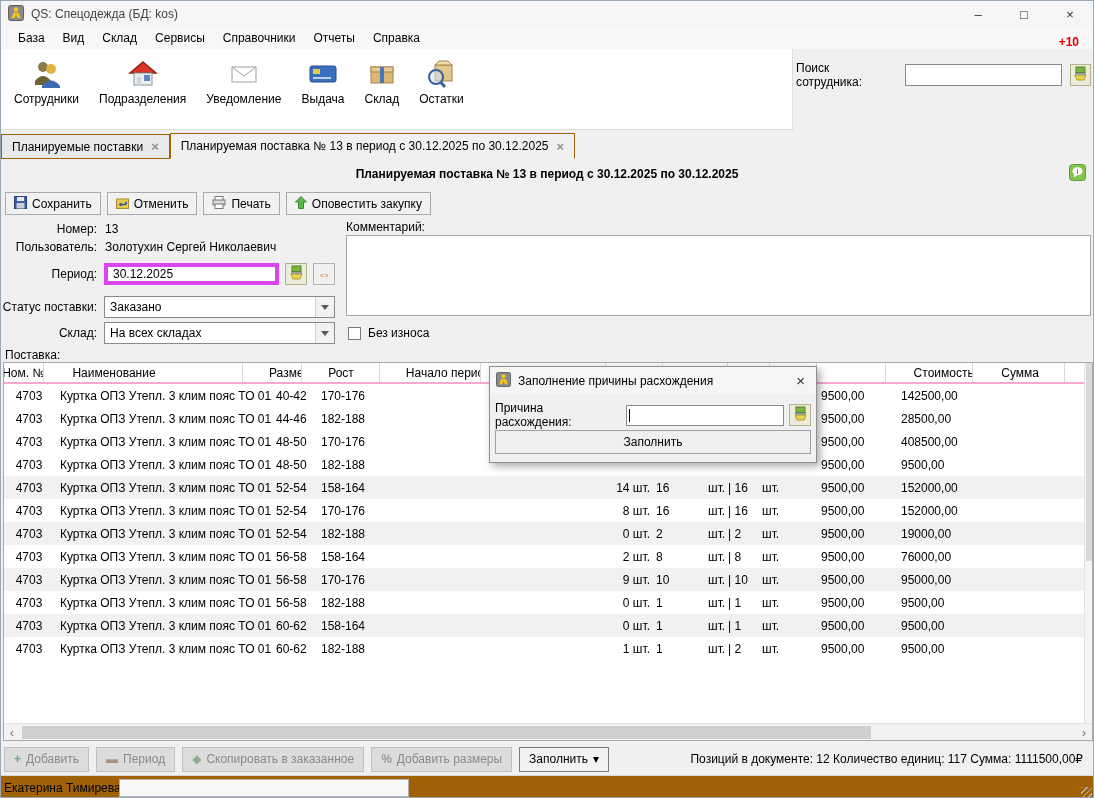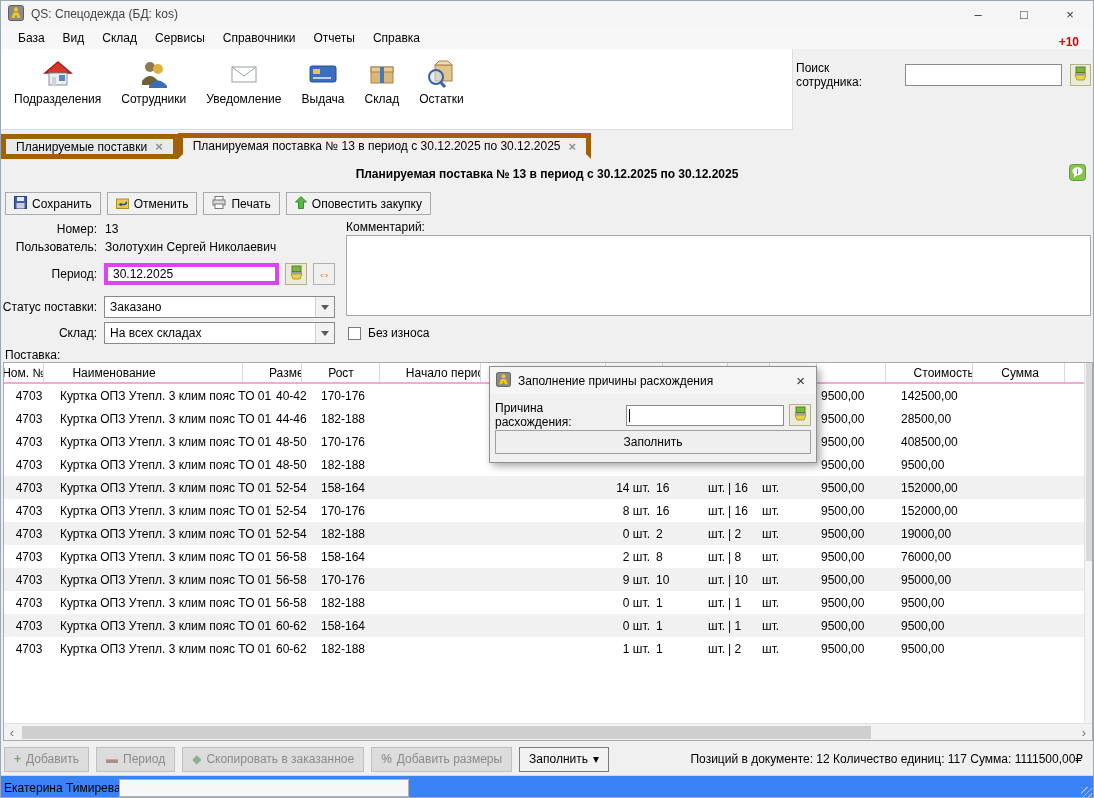--- a/index.html
+++ b/index.html
@@ -22,21 +22,21 @@
   .toolbar-row { position:absolute; top:48px; left:0; right:0; height:85px; }
   .toolbar-panel { position:absolute; top:0; left:0; width:792px; height:81px; background:#fff; border-right:1px solid #ddd; border-bottom:1px solid #ddd; display:flex; align-items:flex-start; padding:8px 6px 0 6px; gap:6px; }
   .tool-btn { display:flex; flex-direction:column; align-items:center; gap:3px; padding:2px 7px; }
   .tool-btn .ticon { width:30px; height:30px; }
   .search-area { position:absolute; top:12px; left:795px; right:2px; display:flex; align-items:center; }
   .search-area input { width:157px; height:22px; border:1px solid #8a8a8a; background:#fff; padding:0 4px; font:inherit; margin-left:9px; }
   .mini-btn { width:22px; height:22px; border:1px solid #b3b38a; background:#ecead8; display:flex; align-items:center; justify-content:center; margin-left:8px; }
 
   
   .tabbar { position:absolute; top:133px; left:0; right:0; height:25px; display:flex; align-items:flex-end; }
-  .tab { height:25px; display:flex; align-items:center; gap:8px; padding:0 10px; border:5px solid #a16207; }
+  .tab { height:25px; display:flex; align-items:center; gap:8px; padding:0 10px; border:1px solid #a16207; }
   .tab.inactive { background:#e7e9ea; }
   .tab.active { background:#f0f0f0; border-bottom-color:#f0f0f0; height:26px; }
   .tab-close { color:#8f8f8f; font-weight:bold; font-size:13px; }
 
   
   .content { position:absolute; top:158px; left:0; right:0; height:584px; background:#f0f0f0; }
   .doc-title { position:absolute; top:8px; left:0; right:0; text-align:center; font-weight:bold; }
   .info-icon { position:absolute; top:5px; right:7px; }
 
   .actions { position:absolute; top:33px; left:4px; display:flex; gap:6px; }
@@ -82,21 +82,21 @@
   .caret { width:1px; height:13px; background:#000; }
   .dlg-btn { position:absolute; left:5px; right:5px; top:63px; height:24px; background:#efefef; border:1px solid #a0a0a0; display:flex; align-items:center; justify-content:center; }
 
   
   .bottom-toolbar { position:absolute; top:742px; left:0; right:0; height:32px; display:flex; align-items:center; padding-left:3px; gap:7px; }
   .b-btn { height:25px; display:flex; align-items:center; gap:5px; padding:0 9px; border:1px solid #c0c0c0; background:#dcdcdc; color:#8a8a8a; }
   .b-btn.enabled { background:#f2f2f2; border:1px solid #7a7a7a; color:#000; }
   .b-stats { margin-left:auto; margin-right:10px; }
 
   
-  .statusbar { position:absolute; top:774px; left:0; right:0; height:24px; background:#3b82f6; border-top:1px solid #d8d8d8; }
+  .statusbar { position:absolute; top:774px; left:0; right:0; height:24px; background:#a16207; border-top:1px solid #d8d8d8; }
   .sb-user { position:absolute; left:3px; top:5px; }
   .sb-panel { position:absolute; left:118px; top:3px; width:290px; height:18px; background:#f7f7f7; border:1px solid #b0b0b0; }
   .sb-msg { position:absolute; right:14px; top:5px; }
   .grip { position:absolute; right:1px; bottom:1px; width:11px; height:11px; background:repeating-linear-gradient(135deg,#b5b5b5 0 1px,transparent 1px 4px); }
   .icon-glyph { font-size:12px; }
 </style>
 </head>
 <body>
 
 <div class="window">
@@ -126,38 +126,38 @@
     <span class="menu-item">Отчеты</span>
     <span class="menu-item">Справка</span>
     <span class="menu-badge">+10</span>
   </div>
 
   <div class="toolbar-row">
     <div class="toolbar-panel">
       <div class="tool-btn">
         <span class="ticon">
           <svg width="30" height="30" viewBox="0 0 30 30">
+              <circle cx="11" cy="8" r="5" fill="#8a7a4d"></circle>
+              <path d="M3 22 q8 -10 16 0 v4 h-16 z" fill="#6f6136"></path>
+              <circle cx="19" cy="10" r="5" fill="#e0b13e"></circle>
+              <path d="M10 27 q9 -11 18 0 v2 h-18 z" fill="#3c6cb4"></path>
+            </svg>
+        </span>
+        <span>Сотрудники</span>
+      </div>
+      <div class="tool-btn">
+        <span class="ticon">
+          <svg width="30" height="30" viewBox="0 0 30 30">
               <polygon points="15,3 28,14 2,14" fill="#d9352a" stroke="#9b2018" stroke-width="1.5"></polygon>
               <rect x="6" y="14" width="18" height="12" fill="#eceff1" stroke="#8a8f94"></rect>
               <rect x="16" y="16" width="6" height="6" fill="#5b87c5"></rect>
               <rect x="9" y="18" width="4" height="8" fill="#cfd4d8"></rect>
             </svg>
         </span>
         <span>Подразделения</span>
-      </div>
-      <div class="tool-btn">
-        <span class="ticon">
-          <svg width="30" height="30" viewBox="0 0 30 30">
-              <circle cx="11" cy="8" r="5" fill="#8a7a4d"></circle>
-              <path d="M3 22 q8 -10 16 0 v4 h-16 z" fill="#6f6136"></path>
-              <circle cx="19" cy="10" r="5" fill="#e0b13e"></circle>
-              <path d="M10 27 q9 -11 18 0 v2 h-18 z" fill="#3c6cb4"></path>
-            </svg>
-        </span>
-        <span>Сотрудники</span>
       </div>
       <div class="tool-btn">
         <span class="ticon">
           <svg width="30" height="30" viewBox="0 0 30 30">
               <rect x="3" y="8" width="24" height="15" fill="#fdfdfd" stroke="#9aa0a6"></rect>
               <polyline points="3,8 15,17 27,8" fill="none" stroke="#9aa0a6"></polyline>
             </svg>
         </span>
         <span>Уведомление</span>
       </div>

